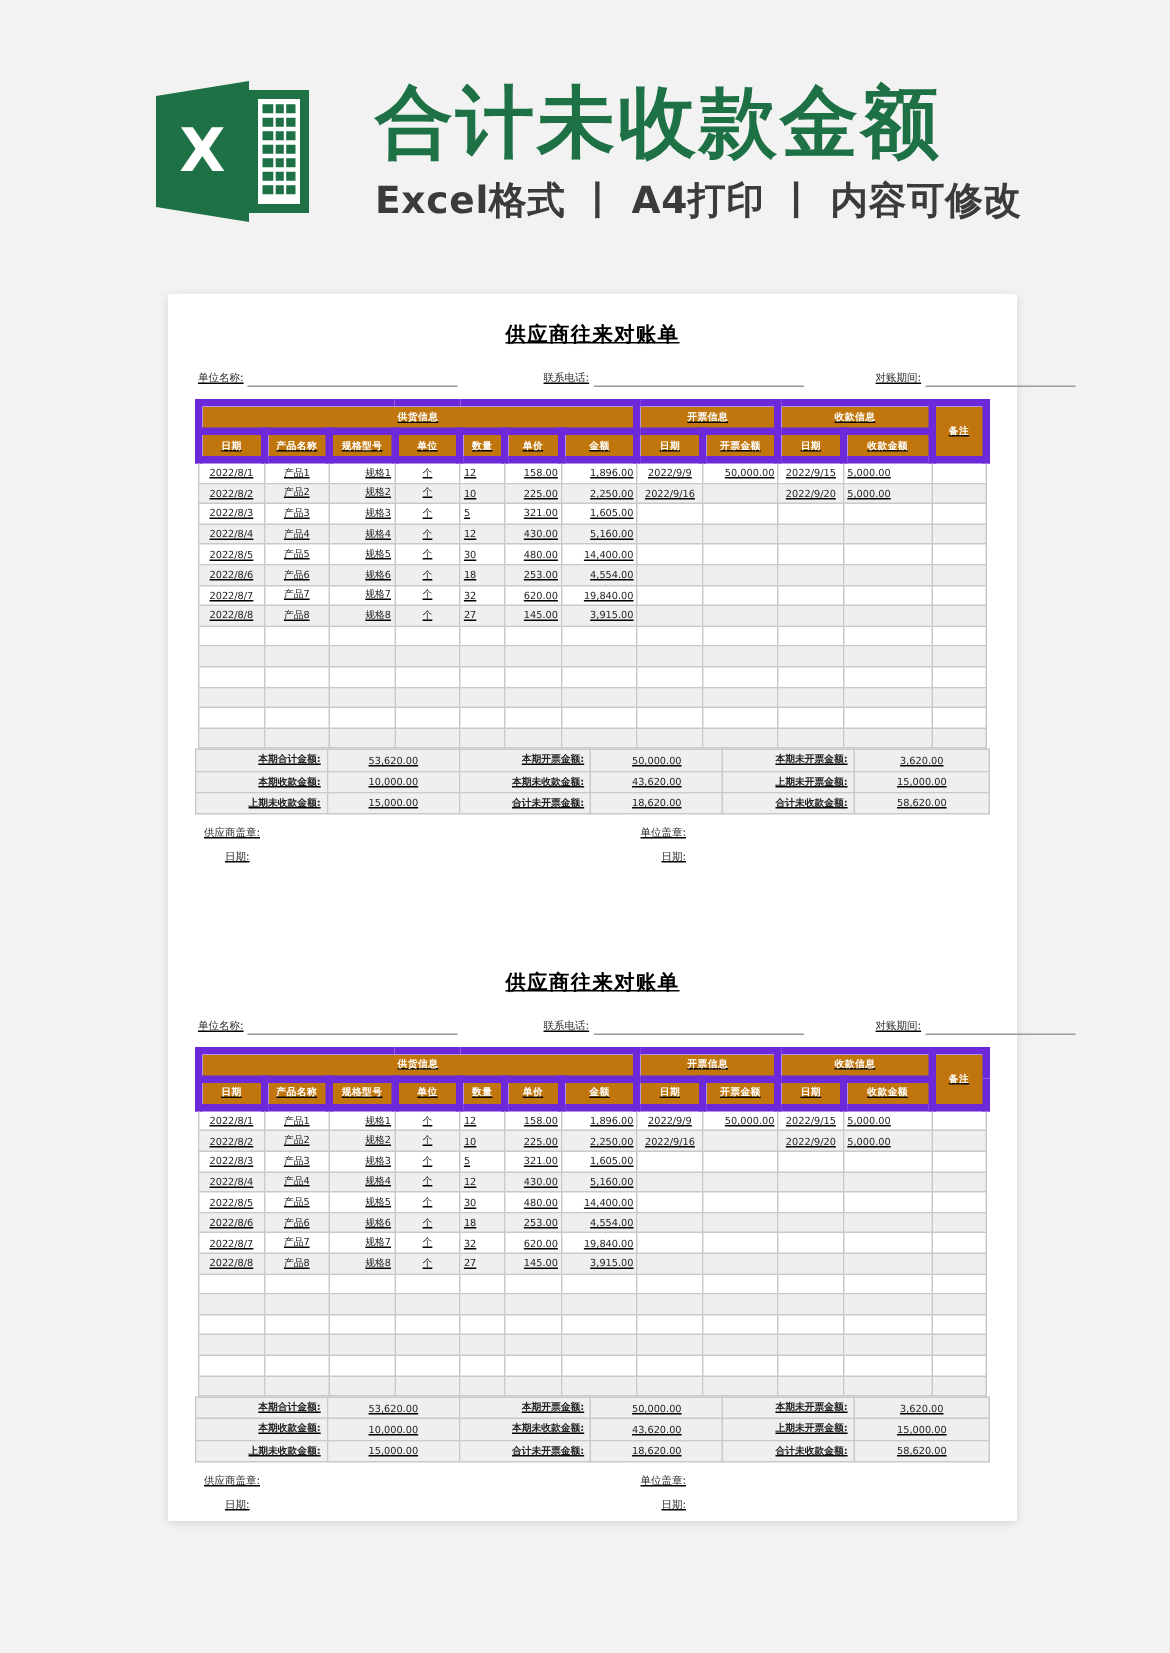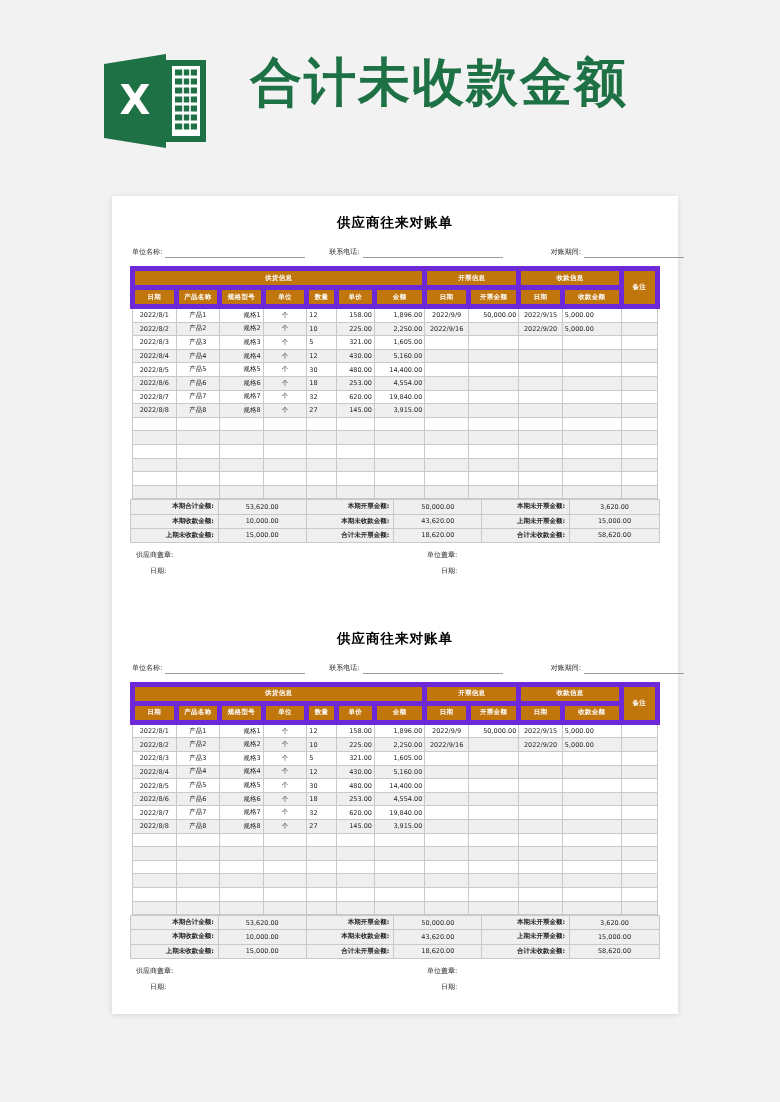--- a/index.html
+++ b/index.html
@@ -60,21 +60,22 @@
   .sheet {
     position: absolute;
     left: 112px; top: 196px;
     width: 566px; height: 818px;
     background: #ffffff;
     box-shadow: 0 1px 6px rgba(0,0,0,0.12);
   }
 
   .doc {
     position: relative;
-    padding: 0 18px;
+    padding: 16px 18px;
+    text-decoration: underline;
   }
   .doc.first { padding-top: 18px; }
   .doc.second { padding-top: 20px; }
 
   .doc-title {
     text-align: center;
     font-size: 13.5px;
     font-weight: bold;
     color: #000;
     letter-spacing: 1px;
@@ -91,21 +92,21 @@
     padding: 0 2px;
   }
   .meta-field { display: flex; align-items: flex-end; }
   .meta-label { white-space: nowrap; font-size: 7px; color: #2b2b2b; padding-bottom: 1px; }
   .meta-line {
     border-bottom: 1px solid #9b9b9b;
     height: 11px;
     margin-left: 3px;
   }
   .mf1 .meta-line { width: 140px; }
-  .mf2 { margin-left: 24px; }
+  .mf2 { margin-left: 57px; }
   .mf2 .meta-line { width: 140px; }
   .mf3 { margin-left: 48px; }
   .mf3 .meta-line { width: 100px; }
 
   
   table.grid {
     border-collapse: collapse;
     width: 100%;
     table-layout: fixed;
     font-size: 6.5px;
@@ -199,20 +200,21 @@
         </g>
         <g stroke="#ffffff" stroke-width="1.6">
           <line x1="79" y1="14" x2="79" y2="84"></line>
           <line x1="86" y1="14" x2="86" y2="84"></line>
         </g>
         <text x="31" y="62" font-family="DejaVu Sans, sans-serif" font-size="40" font-weight="bold" fill="#ffffff" text-anchor="middle">X</text>
       </svg>
     </div>
     <div class="banner-text">
       <div class="banner-title">合计未收款金额</div>
+      <div class="banner-sub">Excel格式 丨 A4打印 丨 内容可修改</div>
     </div>
   </div>
 </div>
 
 <div class="sheet">
 
   <div class="doc first">
     <div class="doc-title">供应商往来对账单</div>
 
     <div class="meta-row">

